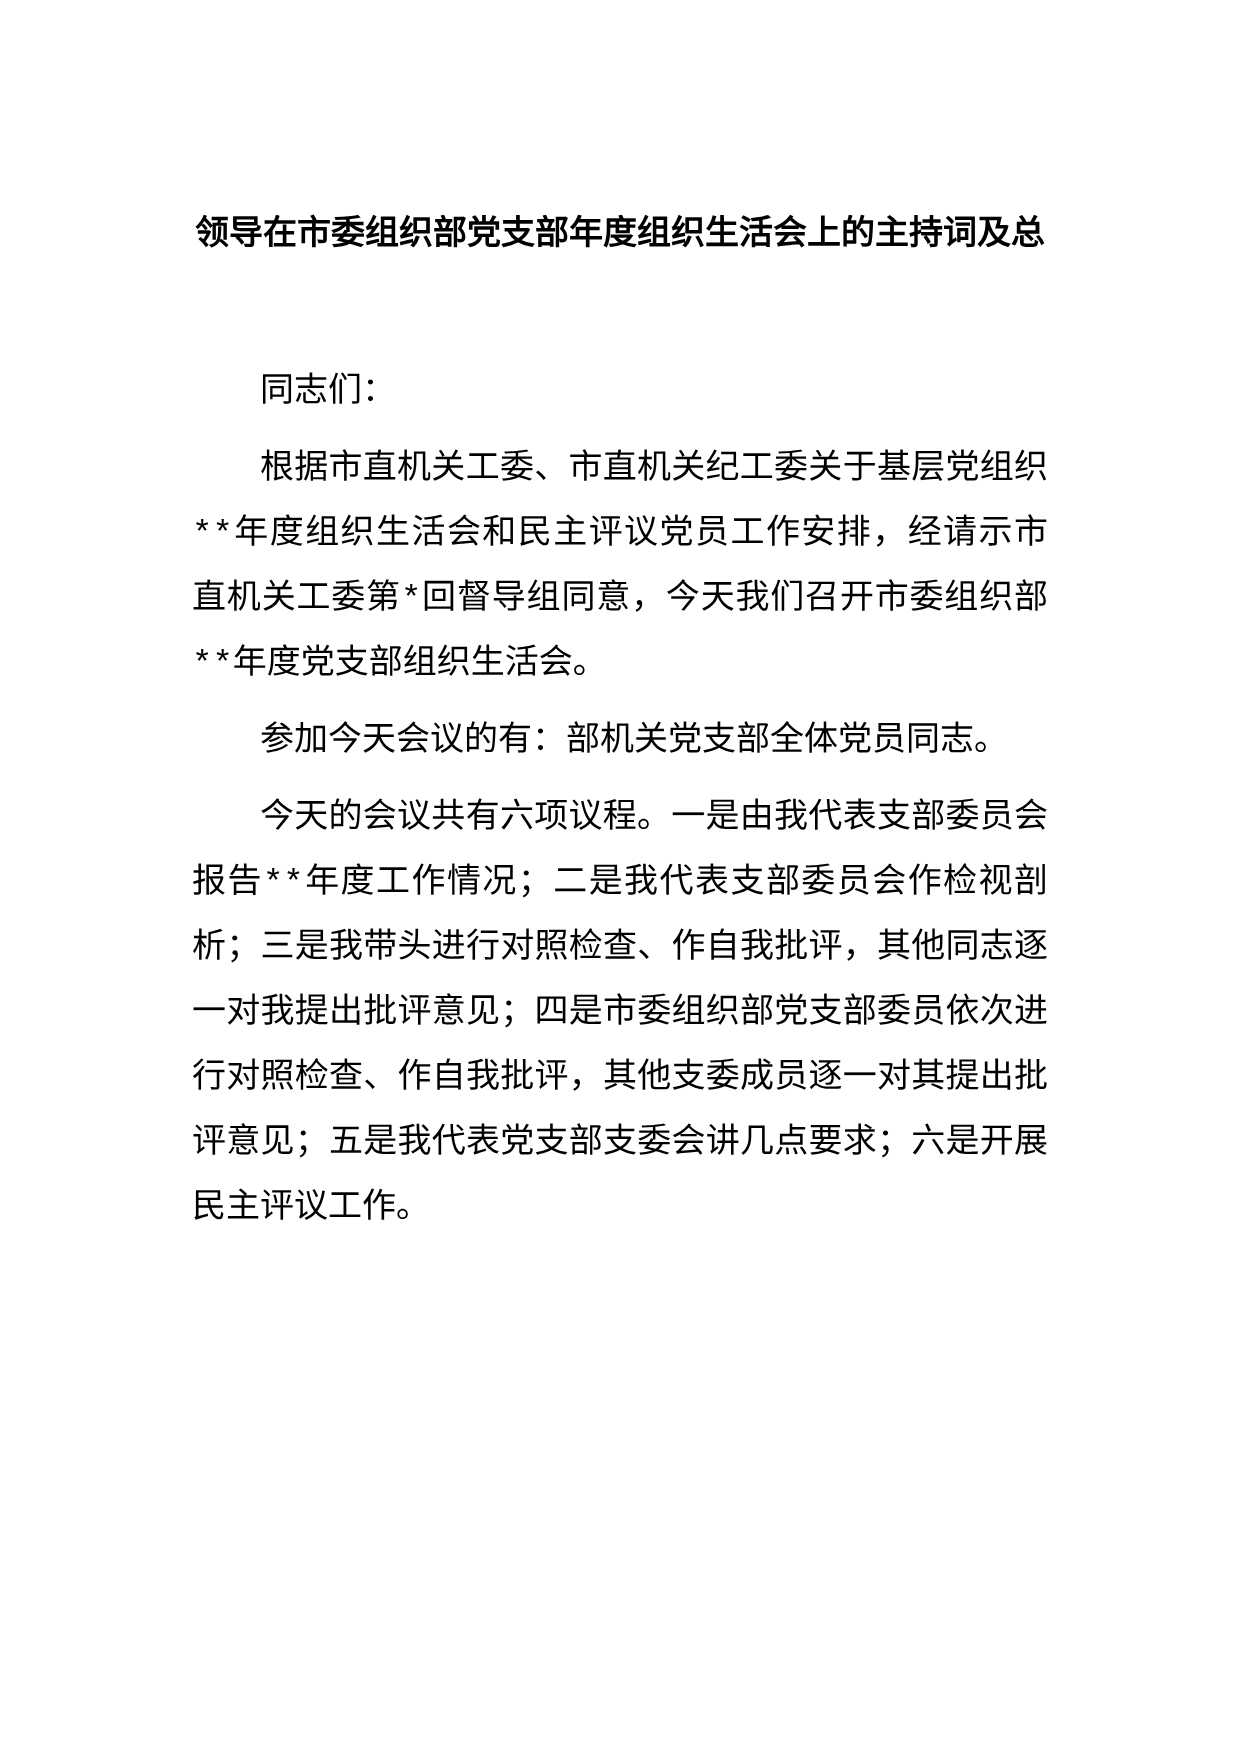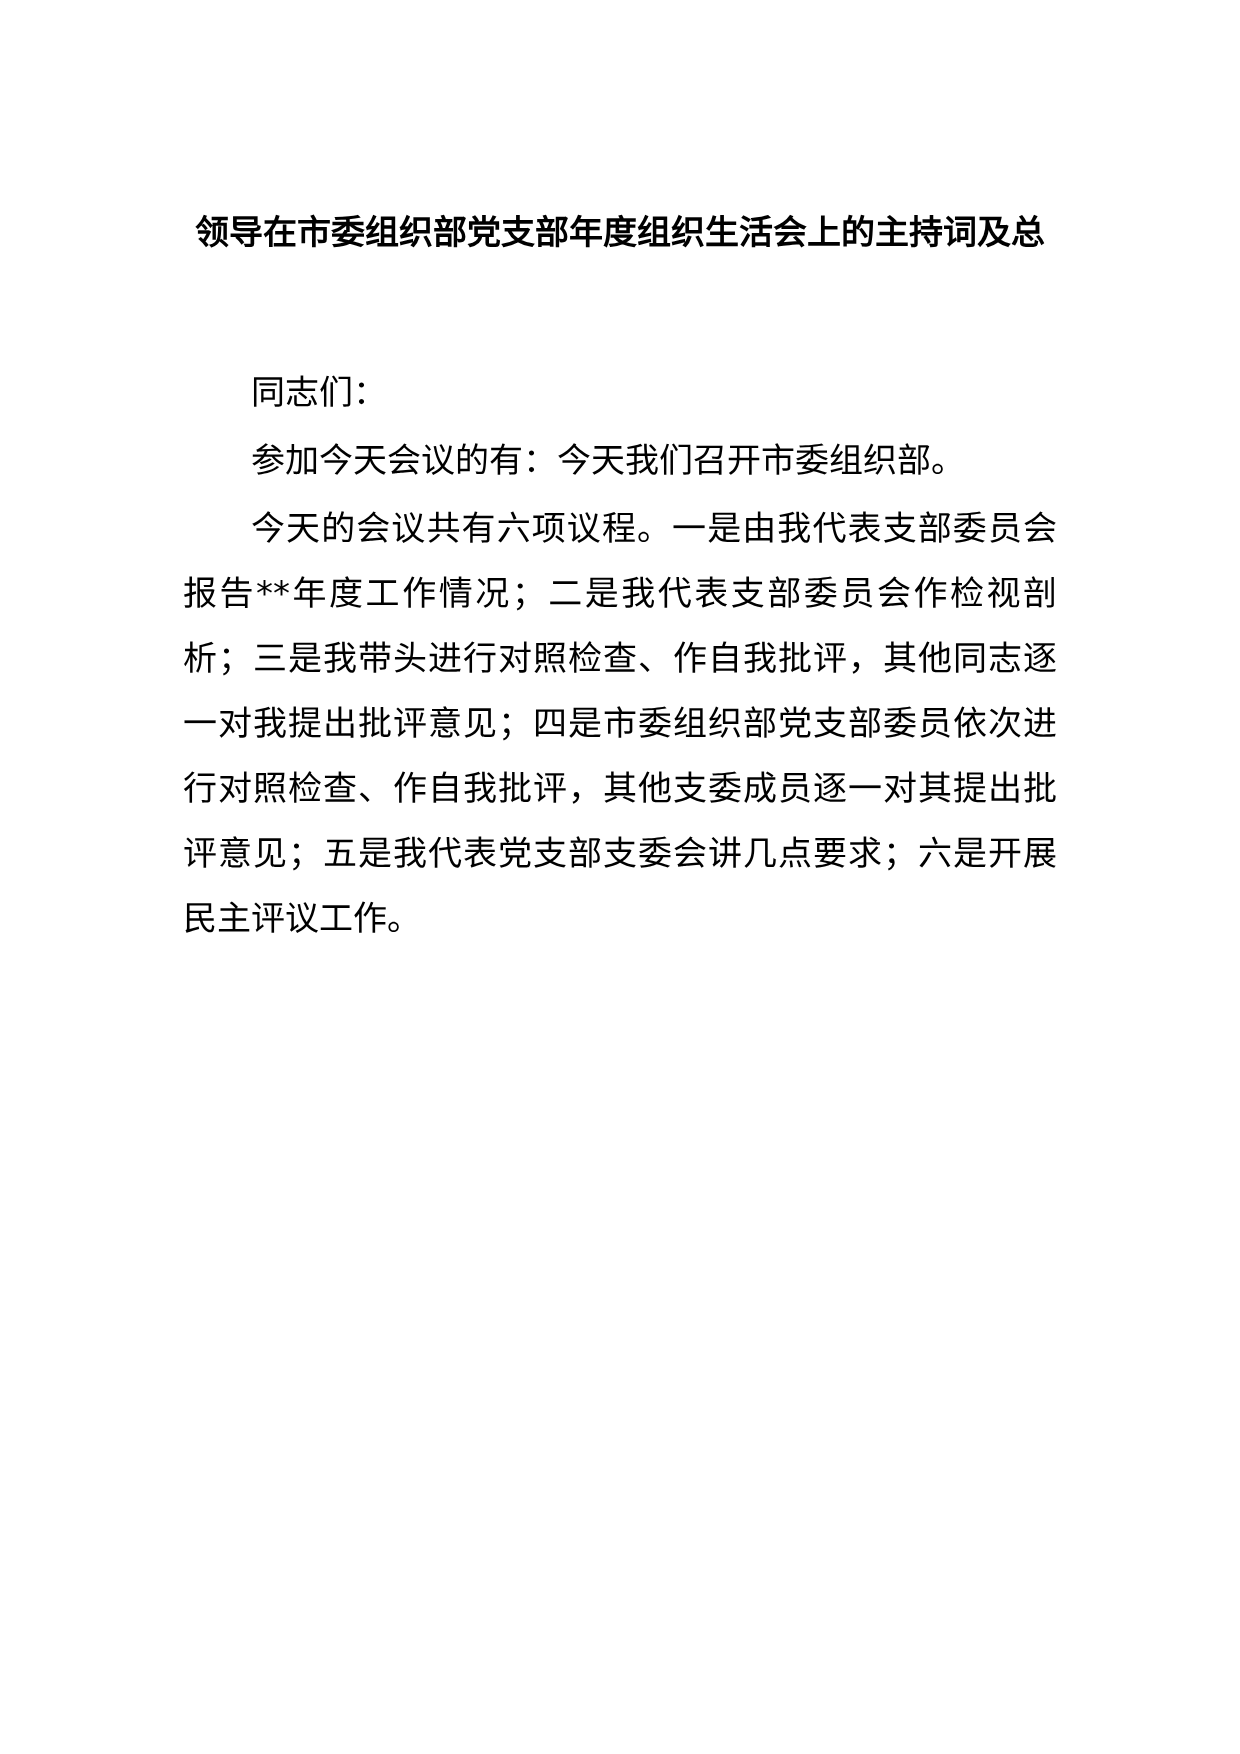--- a/index.html
+++ b/index.html
@@ -28,37 +28,39 @@
   }
   .doc-title .title-line {
     white-space: nowrap;
   }
   .doc-body {
     margin-top: 49px;
     font-size: 34px;
     line-height: 65px;
   }
   .doc-body p {
-    margin: 3px;
+    margin: 12px;
     padding: 0;
     text-indent: 2em;
     text-align: justify;
     text-justify: inter-ideograph;
     word-break: break-all;
     overflow-wrap: break-word;
+    font-family: Liberation Mono, monospace;
   }
 </style>
 </head>
 <body>
 
 <div class="page">
 
   <h1 class="doc-title">
     <div class="title-line">领导在市委组织部党支部年度组织生活会上的主持词及总</div>
   </h1>
 
   <div class="doc-body">
     <p>同志们：</p>
-    <p>参加今天会议的有：今天我们召开市委组织部。</p>
+    <p>根据市直机关工委、市直机关纪工委关于基层党组织**年度组织生活会和民主评议党员工作安排，经请示市直机关工委第*回督导组同意，今天我们召开市委组织部**年度党支部组织生活会。</p>
+    <p>参加今天会议的有：部机关党支部全体党员同志。</p>
     <p>今天的会议共有六项议程。一是由我代表支部委员会报告**年度工作情况；二是我代表支部委员会作检视剖析；三是我带头进行对照检查、作自我批评，其他同志逐一对我提出批评意见；四是市委组织部党支部委员依次进行对照检查、作自我批评，其他支委成员逐一对其提出批评意见；五是我代表党支部支委会讲几点要求；六是开展民主评议工作。</p>
   </div>
 
 </div>
 
 </body></html>

